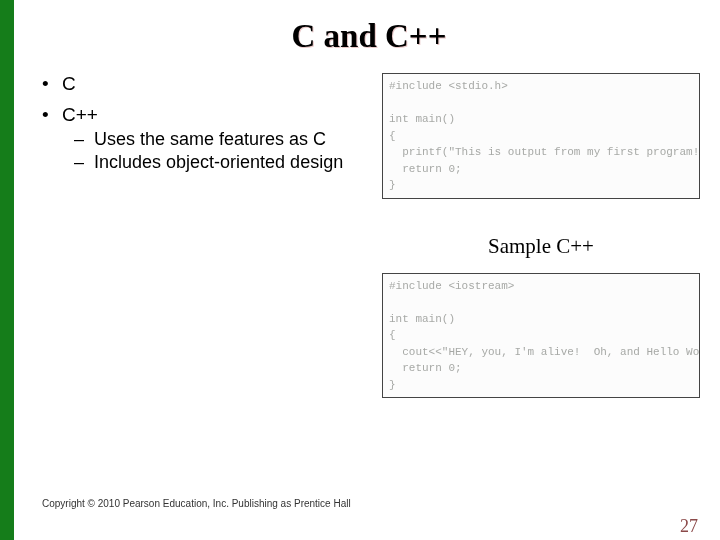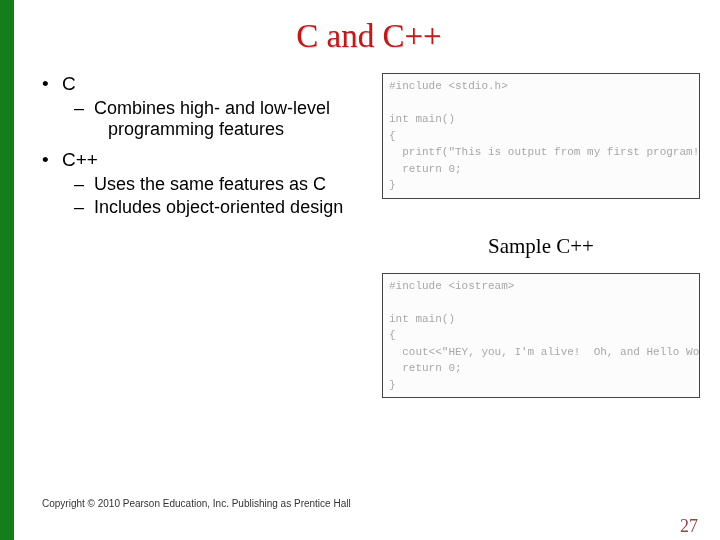--- a/index.html
+++ b/index.html
@@ -7,22 +7,22 @@
   .slide {
     position: relative;
     width: 720px;
     height: 540px;
     border-left: 14px solid #157d1a;
     padding: 12px 20px 12px 24px;
   }
   .title {
     text-align: center;
     font-size: 33px;
-    font-weight: 400;
-    color: #b91c1c;
+    font-weight: 700;
+    color: #000000;
     margin: 6px 0 18px 0;
     font-family: "Times New Roman", Times, serif;
     text-shadow: 1px 1px 0 #e9c9c9;
   }
   .body {
     display: flex;
     gap: 10px;
   }
   .left {
     width: 340px;
@@ -73,21 +73,20 @@
 <body>
 
 <div class="slide">
 
   <div class="title">C and C++</div>
 
   <div class="body">
 
     <div class="left">
       <div class="b1">C</div>
-      <div class="b2">Combines high- and low-level programming features</div>
 
       <div class="b1" style="margin-top:8px">C++</div>
       <div class="b2">Uses the same features as C</div>
       <div class="b2">Includes object-oriented design</div>
     </div>
 
     <div class="right">
       <div class="codebox">#include &lt;stdio.h&gt;
 
 int main()

